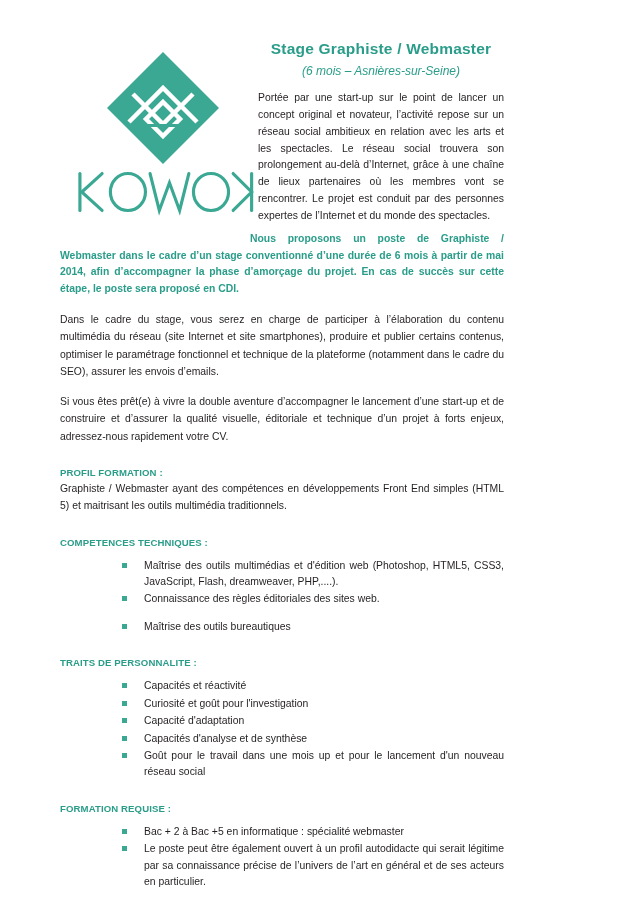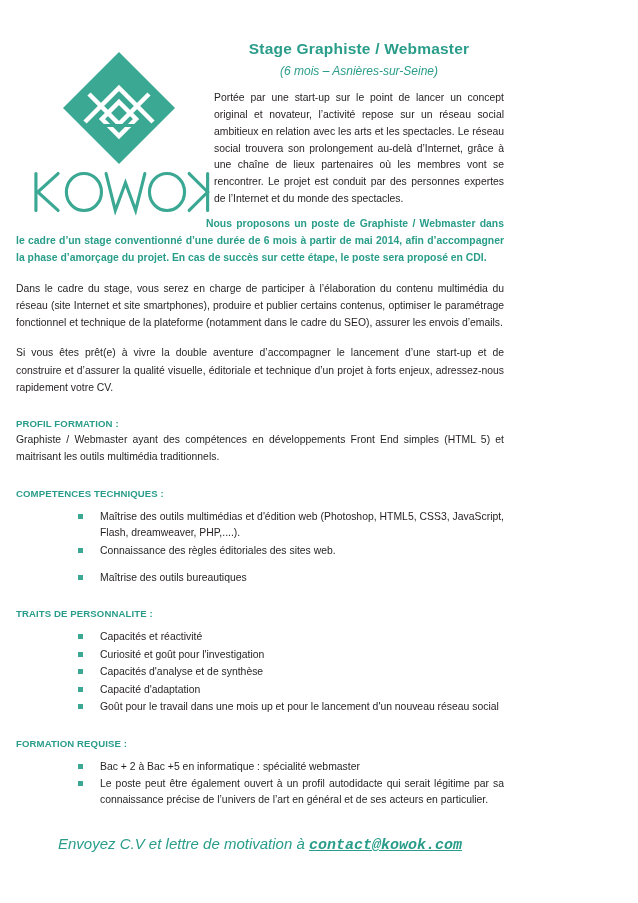--- a/index.html
+++ b/index.html
@@ -13,21 +13,21 @@
     font-family: "Liberation Sans", sans-serif;
     color: #231f20;
     position: relative;
     overflow: hidden;
   }
   .page {
     position: relative;
     width: 540px;
     height: 903px;
     box-sizing: border-box;
-    padding: 30px 36px 10px 16px;
+    padding: 30px 36px 10px 60px;
   }
 
   
   .header {
     position: relative;
     min-height: 170px;
   }
   .logo-block {
     position: absolute;
     left: 8px;
@@ -192,22 +192,22 @@
   <ul class="bullets">
     <li><span class="sq"></span><span>Maîtrise des outils multimédias et d'édition web (Photoshop, HTML5, CSS3, JavaScript, Flash, dreamweaver, PHP,....).</span></li>
     <li><span class="sq"></span><span>Connaissance des règles éditoriales des sites web.</span></li>
     <li class="gap"><span class="sq"></span><span>Maîtrise des outils bureautiques</span></li>
   </ul>
 
   <div class="section-head">TRAITS DE PERSONNALITE :</div>
   <ul class="bullets">
     <li><span class="sq"></span><span>Capacités et réactivité</span></li>
     <li><span class="sq"></span><span>Curiosité et goût pour l'investigation</span></li>
+    <li><span class="sq"></span><span>Capacité d'adaptation</span></li>
     <li><span class="sq"></span><span>Capacités d'analyse et de synthèse</span></li>
-    <li><span class="sq"></span><span>Capacité d'adaptation</span></li>
     <li><span class="sq"></span><span>Goût pour le travail dans une mois up et pour le lancement d'un nouveau réseau social</span></li>
   </ul>
 
   <div class="section-head">FORMATION REQUISE :</div>
   <ul class="bullets">
     <li><span class="sq"></span><span>Bac + 2 à Bac +5 en informatique : spécialité webmaster</span></li>
     <li><span class="sq"></span><span>Le poste peut être également ouvert à un profil autodidacte qui serait légitime par sa connaissance précise de l’univers de l’art en général et de ses acteurs en particulier.</span></li>
   </ul>
 
   <div class="footer-cta">

